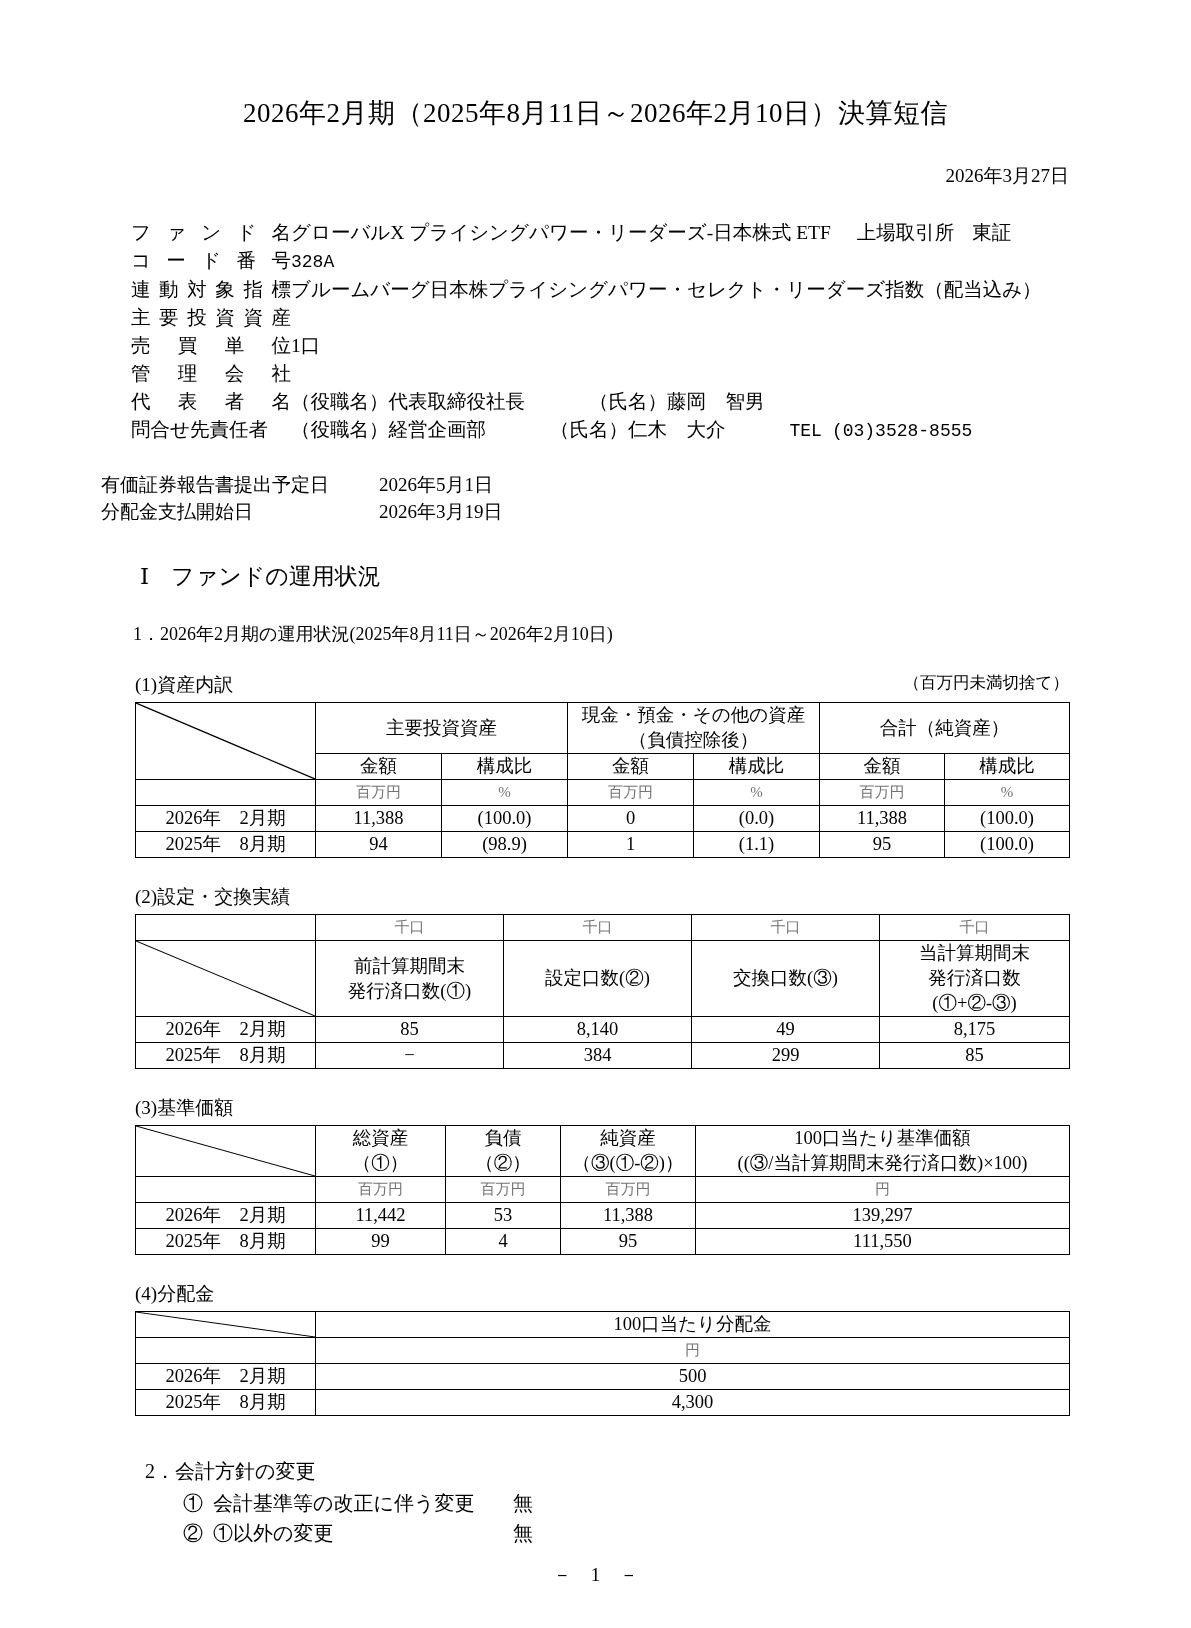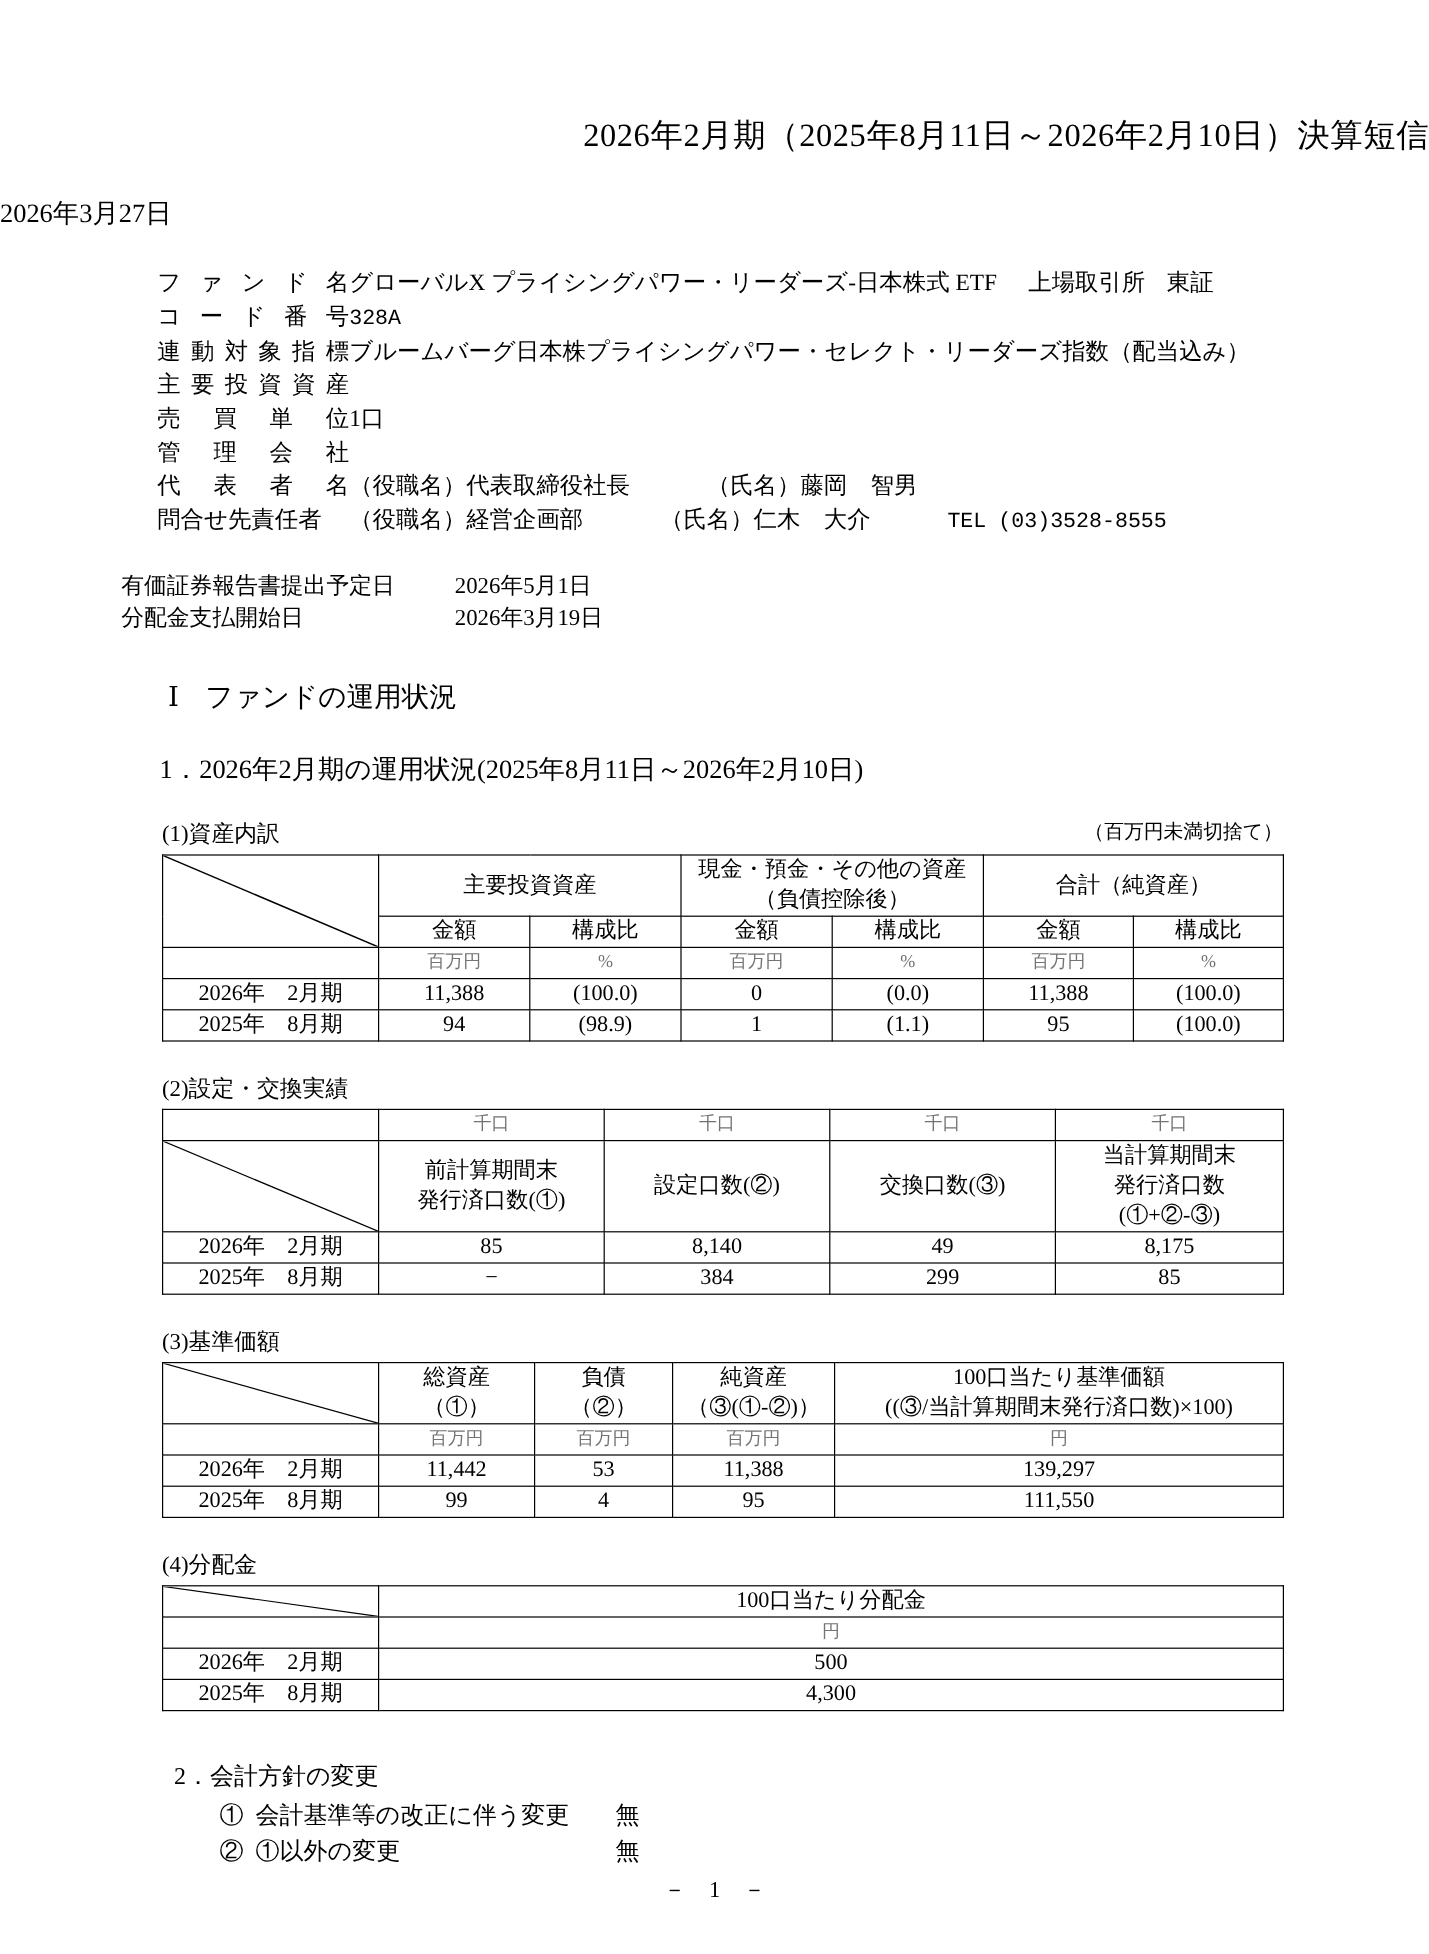--- a/index.html
+++ b/index.html
@@ -17,28 +17,29 @@
     width: 1191px;
     height: 1628px;
     margin: 0 auto;
     background: #ffffff;
     box-sizing: border-box;
     overflow: hidden;
   }
 
   
   .doc-title {
-    text-align: right;
+    text-align: center;
     font-size: 27px;
     letter-spacing: 0.5px;
     margin-top: 95px;
     white-space: nowrap;
   }
   .doc-date {
-    font-size: 22px;
+    text-align: right;
+    font-size: 19px;
     margin-top: 32px;
     padding-right: 122px;
   }
 
   
   .info-block {
     margin-top: 30px;
     padding-left: 131px;
     font-size: 19.5px;
     line-height: 28px;
@@ -83,21 +84,21 @@
   
   .sec-head {
     margin-top: 36px;
     padding-left: 140px;
     font-size: 23px;
   }
   .sec-head .numeral { margin-right: 22px; }
   .subsec-head {
     margin-top: 30px;
     padding-left: 133px;
-    font-size: 22px;
+    font-size: 18px;
   }
   .tbl-caption {
     margin-top: 26px;
     padding-left: 135px;
     font-size: 19px;
     position: relative;
   }
   .caption-note {
     position: absolute;
     right: 122px;

